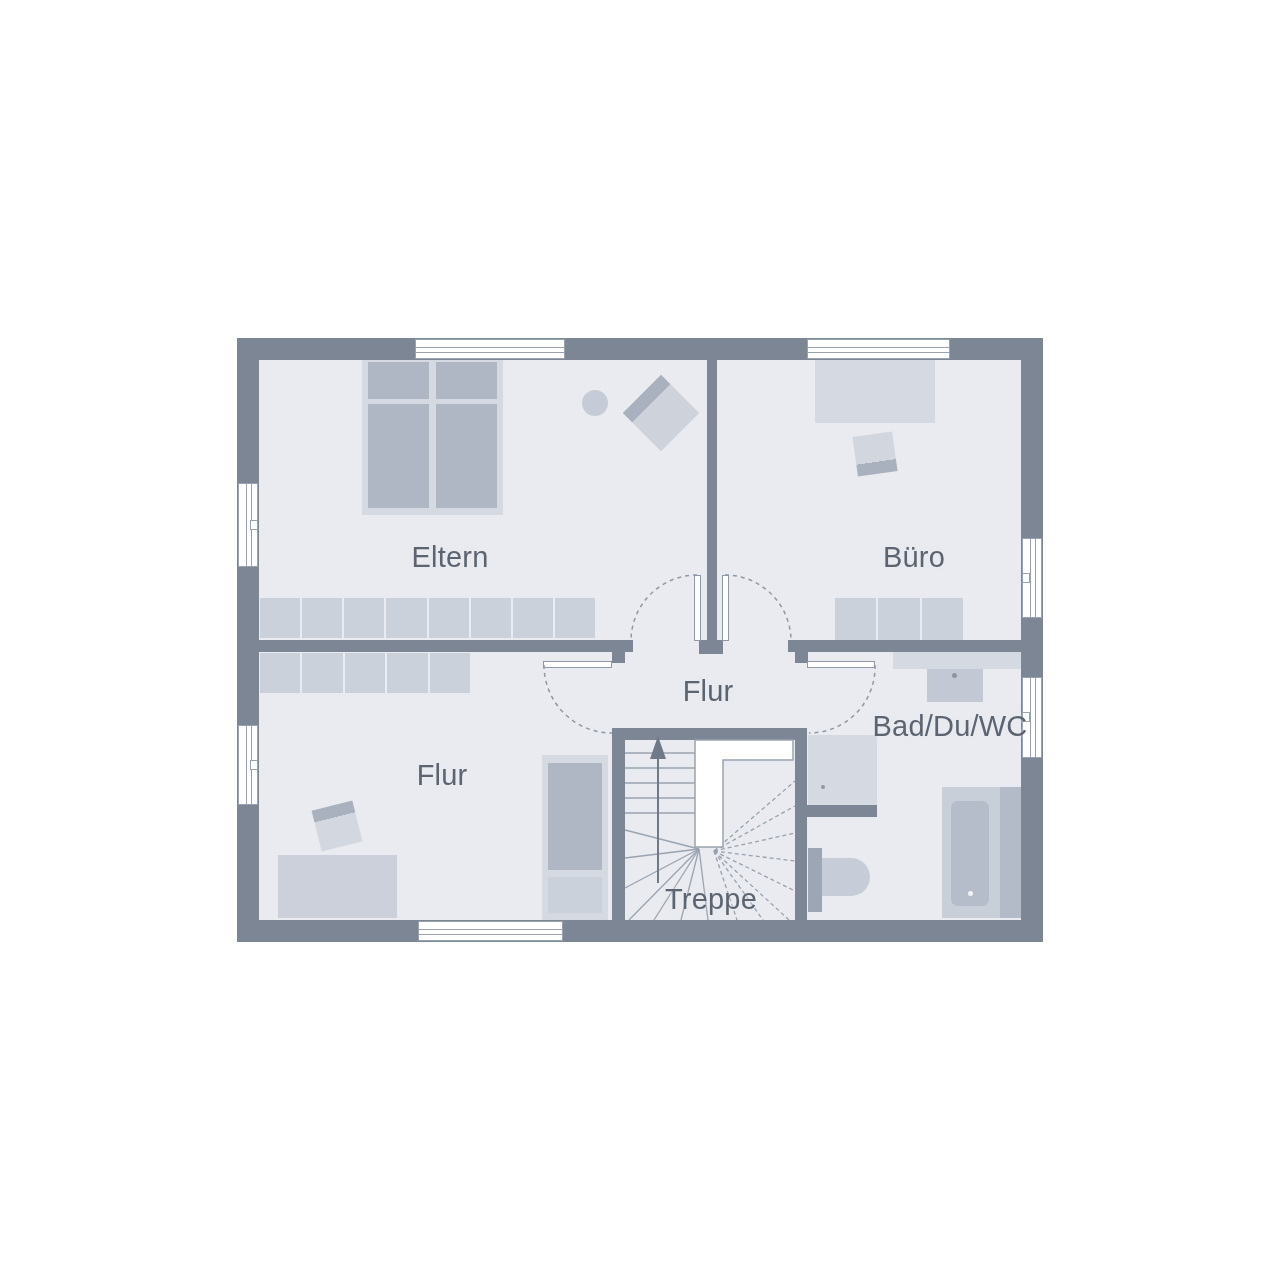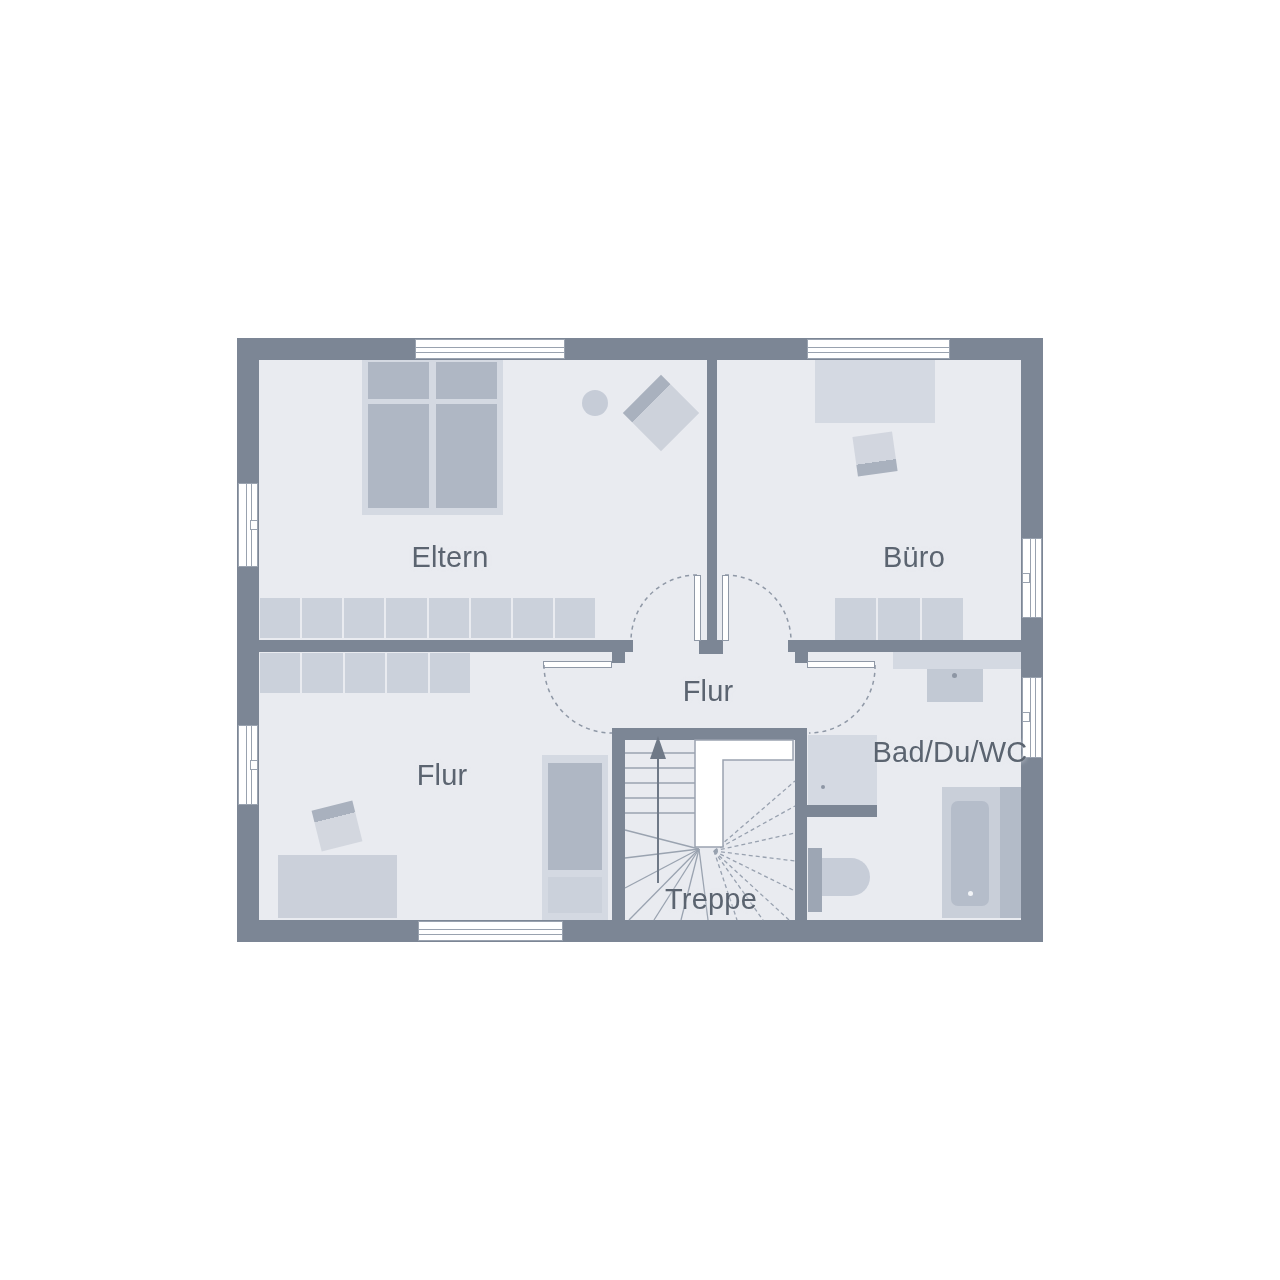--- a/index.html
+++ b/index.html
@@ -172,17 +172,17 @@
       <g>
         <line x1="421" y1="545" x2="421" y2="418" stroke="#6F7987" stroke-width="2"></line>
         <polygon points="413,421 429,421 421,398" fill="#6F7987"></polygon>
       </g>
     </svg>
 
     <div class="label" style="left:213px;top:219px;">Eltern</div>
     <div class="label" style="left:677px;top:219px;">Büro</div>
     <div class="label" style="left:471px;top:353px;">Flur</div>
     <div class="label" style="left:205px;top:437px;">Flur</div>
-    <div class="label" style="left:713px;top:414px;">Bad/Du/WC</div>
+    <div class="label" style="left:713px;top:388px;">Bad/Du/WC</div>
     <div class="label" style="left:474px;top:561px;">Treppe</div>
 
   </div>
 </div>
 
 </body></html>

